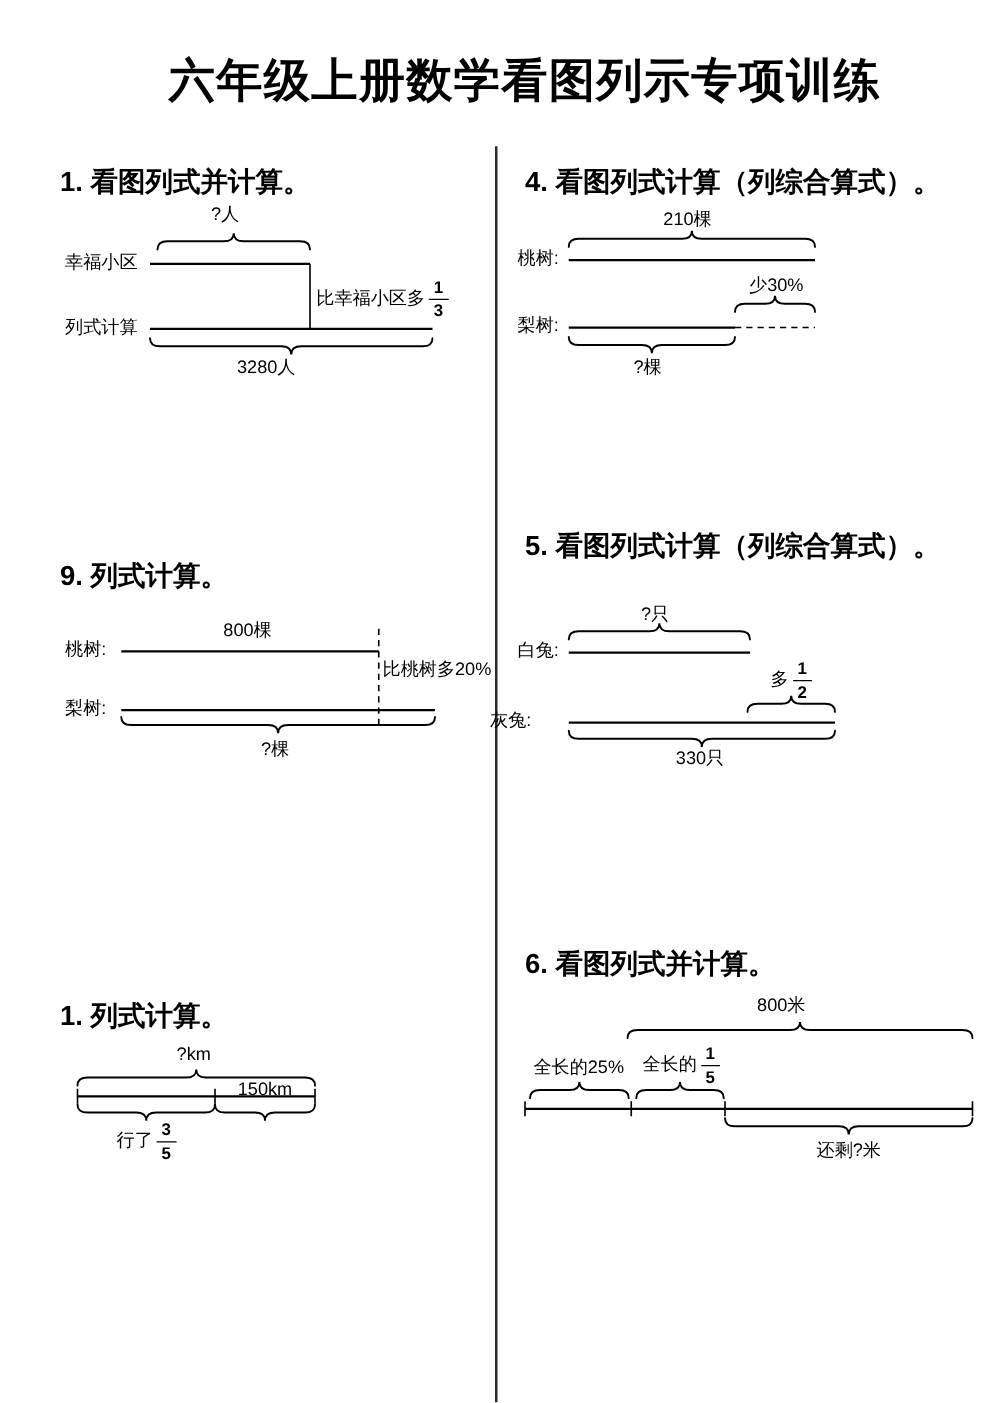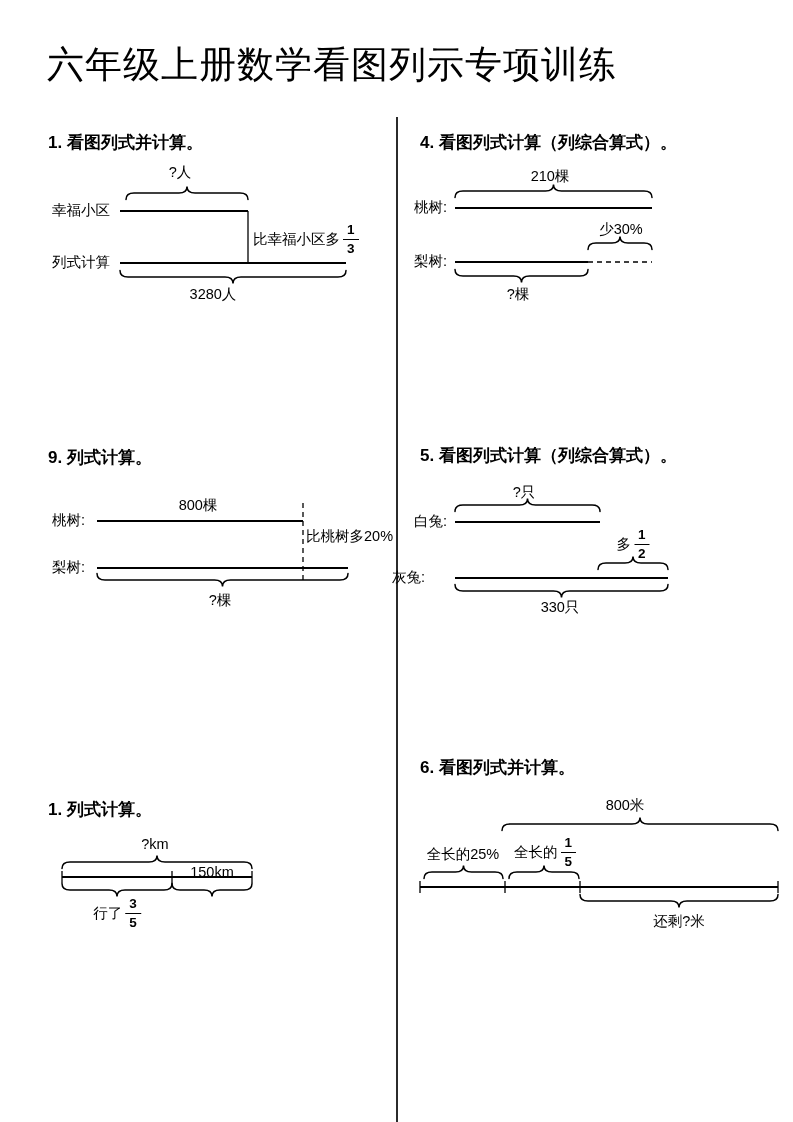--- a/index.html
+++ b/index.html
@@ -5,24 +5,24 @@
   * { margin:0; padding:0; box-sizing:border-box; }
   html,body { background:#ffffff; }
   #page {
     position:relative; width:793px; height:1122px; margin:0 auto;
     background:#ffffff; color:#000;
     font-family:"Liberation Sans", sans-serif;
     overflow:hidden;
   }
   .title {
     position:absolute; left:0; right:0; top:40px;
-    font-size:37px; font-weight:400; letter-spacing:1px;padding-left:47px;
+    text-align:center; font-size:37px; font-weight:700; letter-spacing:1px;padding-left:47px;
   }
   .divider { position:absolute; left:396px; top:117px; width:2px; height:1005px; background:#2b2b2b; }
-  .heading { position:absolute; font-size:17px; font-weight:700; white-space:nowrap; }
+  .heading { position:absolute; font-size:22px; font-weight:700; white-space:nowrap; }
   .lbl {
     position:absolute; font-size:14.5px; white-space:nowrap;
     display:flex; align-items:center; line-height:1.15;
   }
   .ctr { transform:translateX(-50%); }
   .frac {
     display:inline-flex; flex-direction:column; align-items:center;
     line-height:1; font-size:13.5px; font-weight:700; margin-left:3px;
   }
   .frac .fn { padding:0 4px 2px; border-bottom:1.4px solid #000; }
@@ -126,21 +126,21 @@
   <div>
     <div class="heading" style="left:420px; top:131px">4. 看图列式计算（列综合算式）。</div>
     <div class="lbl ctr" style="left:550px; top:168px">210棵</div>
     <div class="lbl" style="left:414px; top:199px">桃树:</div>
     <div class="lbl ctr" style="left:621px; top:221px">少30%</div>
     <div class="lbl" style="left:414px; top:253px">梨树:</div>
     <div class="lbl ctr" style="left:518px; top:286px">?棵</div>
   </div>
 
   <div>
-    <div class="heading" style="left:420px; top:444px">5. 看图列式计算（列综合算式）。</div>
+    <div class="heading" style="left:420px; top:422px">5. 看图列式计算（列综合算式）。</div>
     <div class="lbl ctr" style="left:524px; top:484px">?只</div>
     <div class="lbl" style="left:414px; top:513px">白兔:</div>
     <div class="lbl ctr" style="left:633px; top:528px">
       <span>多</span>
       <span class="frac">
         <span class="fn">1</span>
         <span class="fd">2</span>
       </span>
     </div>
     <div class="lbl" style="left:392px; top:569px">灰兔:</div>

